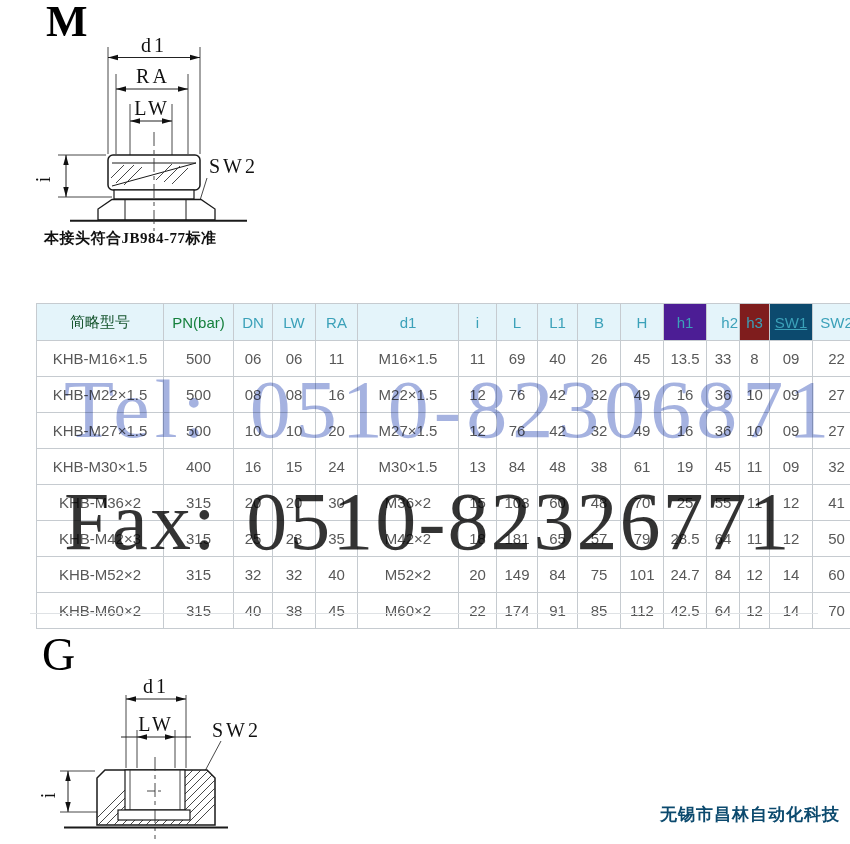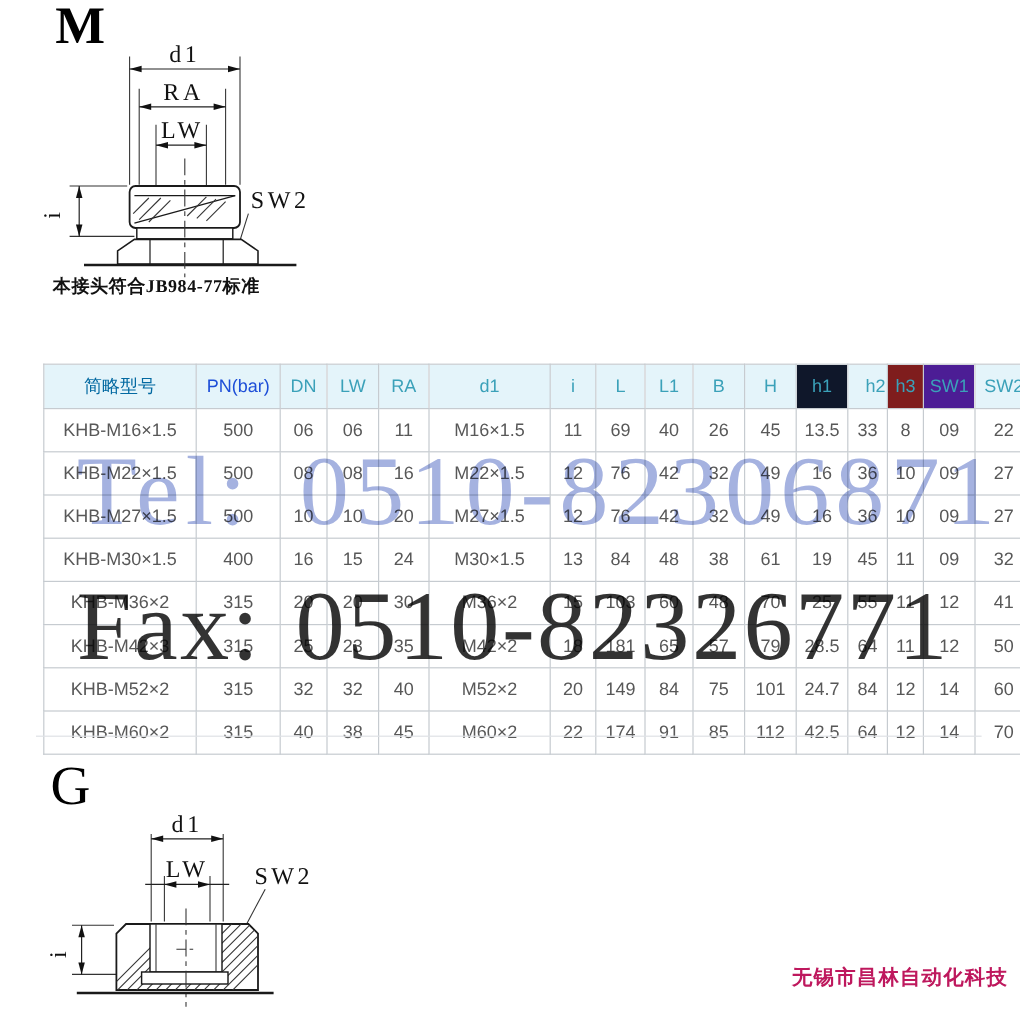--- a/index.html
+++ b/index.html
@@ -8,21 +8,21 @@
 
   
   #drawings{position:absolute;left:0;top:0;width:850px;height:844px;z-index:1;}
   .dim-text{font-family:"Liberation Serif",serif;font-size:20px;fill:#111;letter-spacing:3px;}
   .big-letter{font-family:"Liberation Serif",serif;fill:#000;}
 
   
   .caption{position:absolute;left:44px;top:229px;font-family:"Liberation Serif",serif;
            font-size:15px;font-weight:bold;color:#111;letter-spacing:0.5px;z-index:2;}
   .company{position:absolute;right:10px;top:803px;font-size:17px;font-weight:bold;
-           color:#be185d;letter-spacing:1px;z-index:2;}
+           color:#0c4a6e;letter-spacing:1px;z-index:2;}
 
   
   .tbl-wrap{position:absolute;left:36px;top:303px;z-index:2;}
   table{border-collapse:collapse;table-layout:fixed;width:776px;background:#fff;}
   th,td{border:1px solid #c6cbd0;text-align:center;vertical-align:middle;
         font-size:15px;overflow:hidden;white-space:nowrap;}
   th{height:34px;font-weight:normal;}
   td{height:33px;color:#585858;}
   th:nth-child(1){width:124px}th:nth-child(2){width:67px}th:nth-child(3){width:36px}
   th:nth-child(4){width:40px}th:nth-child(5){width:39px}th:nth-child(6){width:98px}
@@ -172,35 +172,35 @@
       <line x1="64" y1="827.5" x2="228" y2="827.5" stroke="#1a1a1a" stroke-width="2"></line>
     </g>
   </svg>
 
   <div class="caption">本接头符合JB984-77标准</div>
 
   <div class="tbl-wrap">
     <table>
       <thead>
         <tr>
-            <th style="background: rgb(228, 244, 250); color: #0369a1;">简略型号</th>
-            <th style="background: rgb(228, 244, 250); color: #1d4ed8; text-align: center;">PN(bar)</th>
+            <th style="background: rgb(228, 244, 250); color: #14532d;">简略型号</th>
+            <th style="background: rgb(228, 244, 250); color: #15803d; text-align: center;">PN(bar)</th>
             <th style="background: rgb(228, 244, 250); color: rgb(59, 161, 185);">DN</th>
             <th style="background: rgb(228, 244, 250); color: rgb(59, 161, 185);">LW</th>
             <th style="background: rgb(228, 244, 250); color: rgb(59, 161, 185);">RA</th>
             <th style="background: rgb(228, 244, 250); color: rgb(59, 161, 185);">d1</th>
             <th style="background: rgb(228, 244, 250); color: rgb(59, 161, 185);">i</th>
             <th style="background: rgb(228, 244, 250); color: rgb(59, 161, 185);">L</th>
             <th style="background: rgb(228, 244, 250); color: rgb(59, 161, 185);">L1</th>
             <th style="background: rgb(228, 244, 250); color: rgb(59, 161, 185);">B</th>
             <th style="background: rgb(228, 244, 250); color: rgb(59, 161, 185);">H</th>
-            <th style="background: #0f172a; color: rgb(59, 161, 185);">h1</th>
+            <th style="background: #4c1d95; color: rgb(59, 161, 185);">h1</th>
             <th style="background: rgb(228, 244, 250); color: rgb(59, 161, 185); text-align: right;">h2</th>
             <th style="background: #7f1d1d; color: rgb(59, 161, 185);">h3</th>
-            <th style="background: #4c1d95; color: rgb(59, 161, 185);">SW1</th>
+            <th style="background: #0c4a6e; color: rgb(59, 161, 185); text-decoration: underline;">SW1</th>
             <th style="background: rgb(228, 244, 250); color: rgb(59, 161, 185);">SW2</th>
           </tr>
       </thead>
       <tbody>
           <tr>
             <td>KHB-M16×1.5</td>
             <td>500</td>
             <td>06</td>
             <td>06</td>
             <td>11</td>

